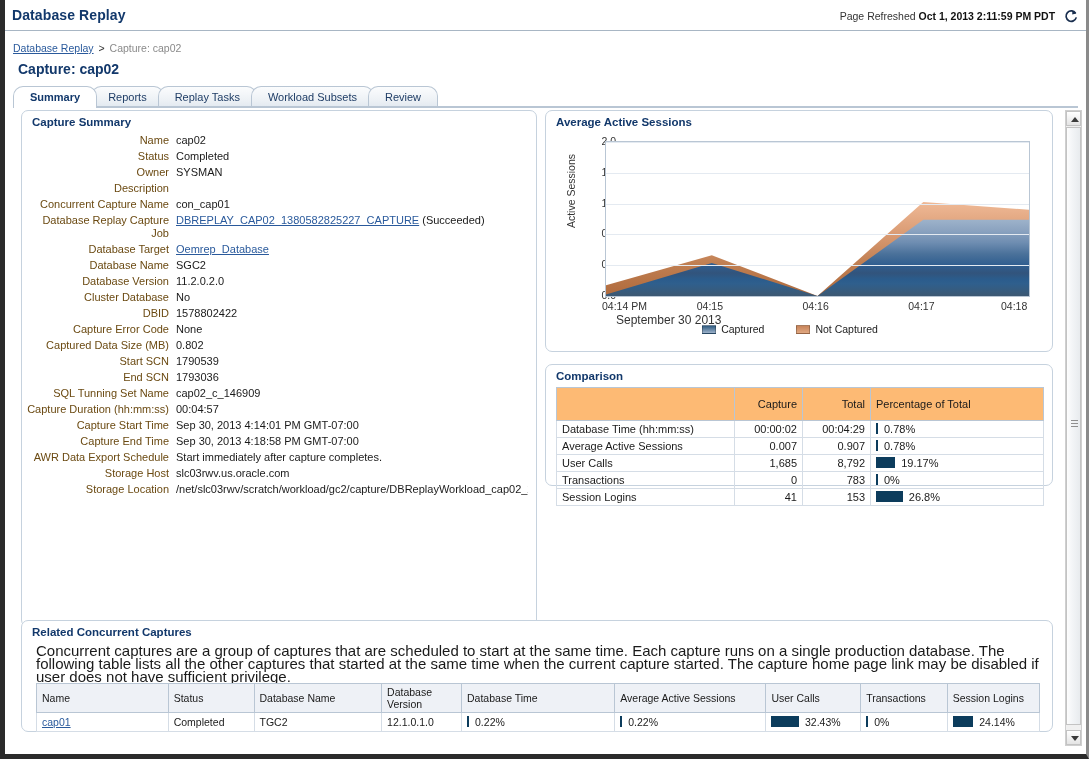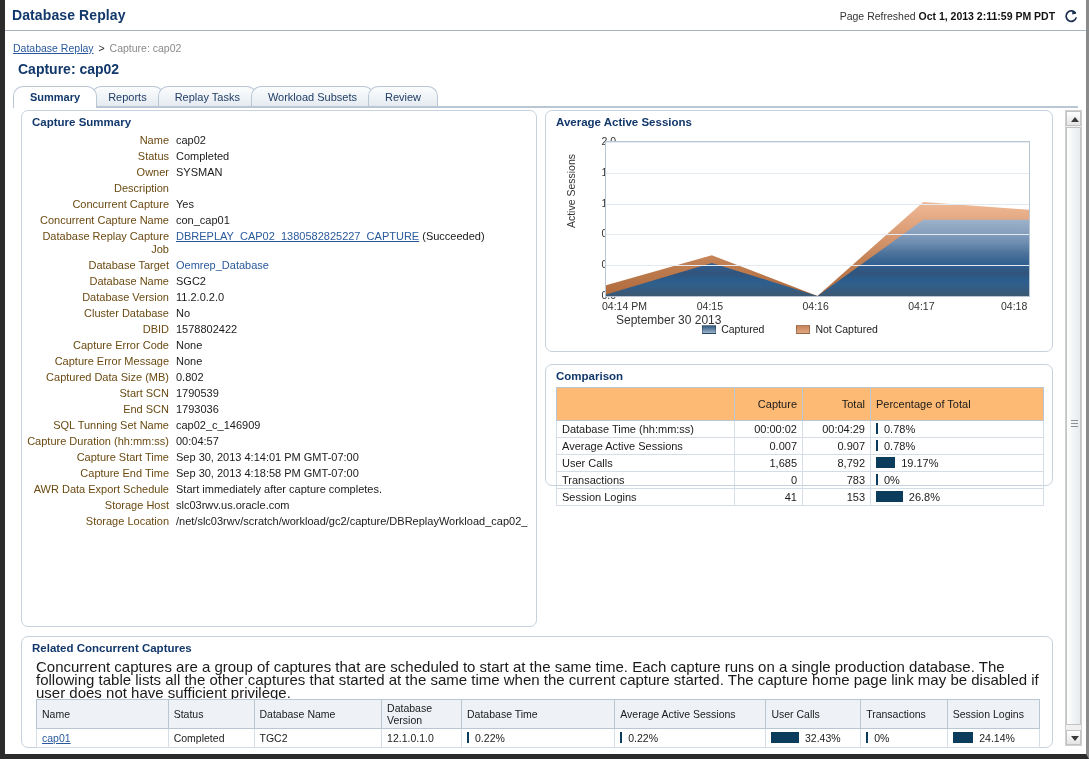--- a/index.html
+++ b/index.html
@@ -185,21 +185,21 @@
     border: 1px solid #d5dde6; padding: 1px 5px; height: 17px; color: #1a1a1a;
   }
   #cmp-table td.num { text-align: right; }
   .pctcell { white-space: nowrap; }
   .pbar {
     display: inline-block; height: 11px; vertical-align: -1px;
     background: #0c3c5c; margin-right: 6px; min-width: 2px;
   }
 
   
-  #rcc-region { left: 8px; top: 526px; width: 1032px; height: 112px; }
+  #rcc-region { left: 8px; top: 510px; width: 1032px; height: 112px; }
   #rcc-desc {
     position: absolute; left: 14px; top: 23px; width: 1004px;
     font-size: 15px; color: #1a1a1a; line-height: 13px;
   }
   #rcc-table {
     position: absolute; left: 14px; top: 62px; width: 1004px;
     border-collapse: collapse; font-size: 10.5px;
     border: 1px solid #9fb0c2;
   }
   #rcc-table th {
@@ -296,57 +296,49 @@
               </tr>
               <tr>
                 <td class="k">Owner</td>
                 <td class="v"><span>SYSMAN</span></td>
               </tr>
               <tr>
                 <td class="k">Description</td>
                 <td class="v"><span></span></td>
               </tr>
               <tr>
-                <td class="k">Concurrent Capture</td>
-                <td class="v"><span>Yes</span></td>
-              </tr>
-              <tr>
                 <td class="k">Concurrent Capture Name</td>
                 <td class="v"><span>con_cap01</span></td>
               </tr>
               <tr>
                 <td class="k">Database Replay Capture Job</td>
                 <td class="v"><span style="color: rgb(42, 90, 156); text-decoration: underline; cursor: pointer;">DBREPLAY_CAP02_1380582825227_CAPTURE</span><span class="job-suffix">  (Succeeded)</span></td>
               </tr>
               <tr>
                 <td class="k">Database Target</td>
-                <td class="v"><span style="color: rgb(42, 90, 156); cursor: pointer;">Oemrep_Database</span></td>
+                <td class="v"><span style="color: rgb(42, 90, 156); text-decoration: underline; cursor: pointer;">Oemrep_Database</span></td>
               </tr>
               <tr>
                 <td class="k">Database Name</td>
                 <td class="v"><span>SGC2</span></td>
               </tr>
               <tr>
                 <td class="k">Database Version</td>
                 <td class="v"><span>11.2.0.2.0</span></td>
               </tr>
               <tr>
                 <td class="k">Cluster Database</td>
                 <td class="v"><span>No</span></td>
               </tr>
               <tr>
                 <td class="k">DBID</td>
                 <td class="v"><span>1578802422</span></td>
               </tr>
               <tr>
                 <td class="k">Capture Error Code</td>
-                <td class="v"><span>None</span></td>
-              </tr>
-              <tr>
-                <td class="k">Capture Error Message</td>
                 <td class="v"><span>None</span></td>
               </tr>
               <tr>
                 <td class="k">Captured Data Size (MB)</td>
                 <td class="v"><span>0.802</span></td>
               </tr>
               <tr>
                 <td class="k">Start SCN</td>
                 <td class="v"><span>1790539</span></td>
               </tr>

